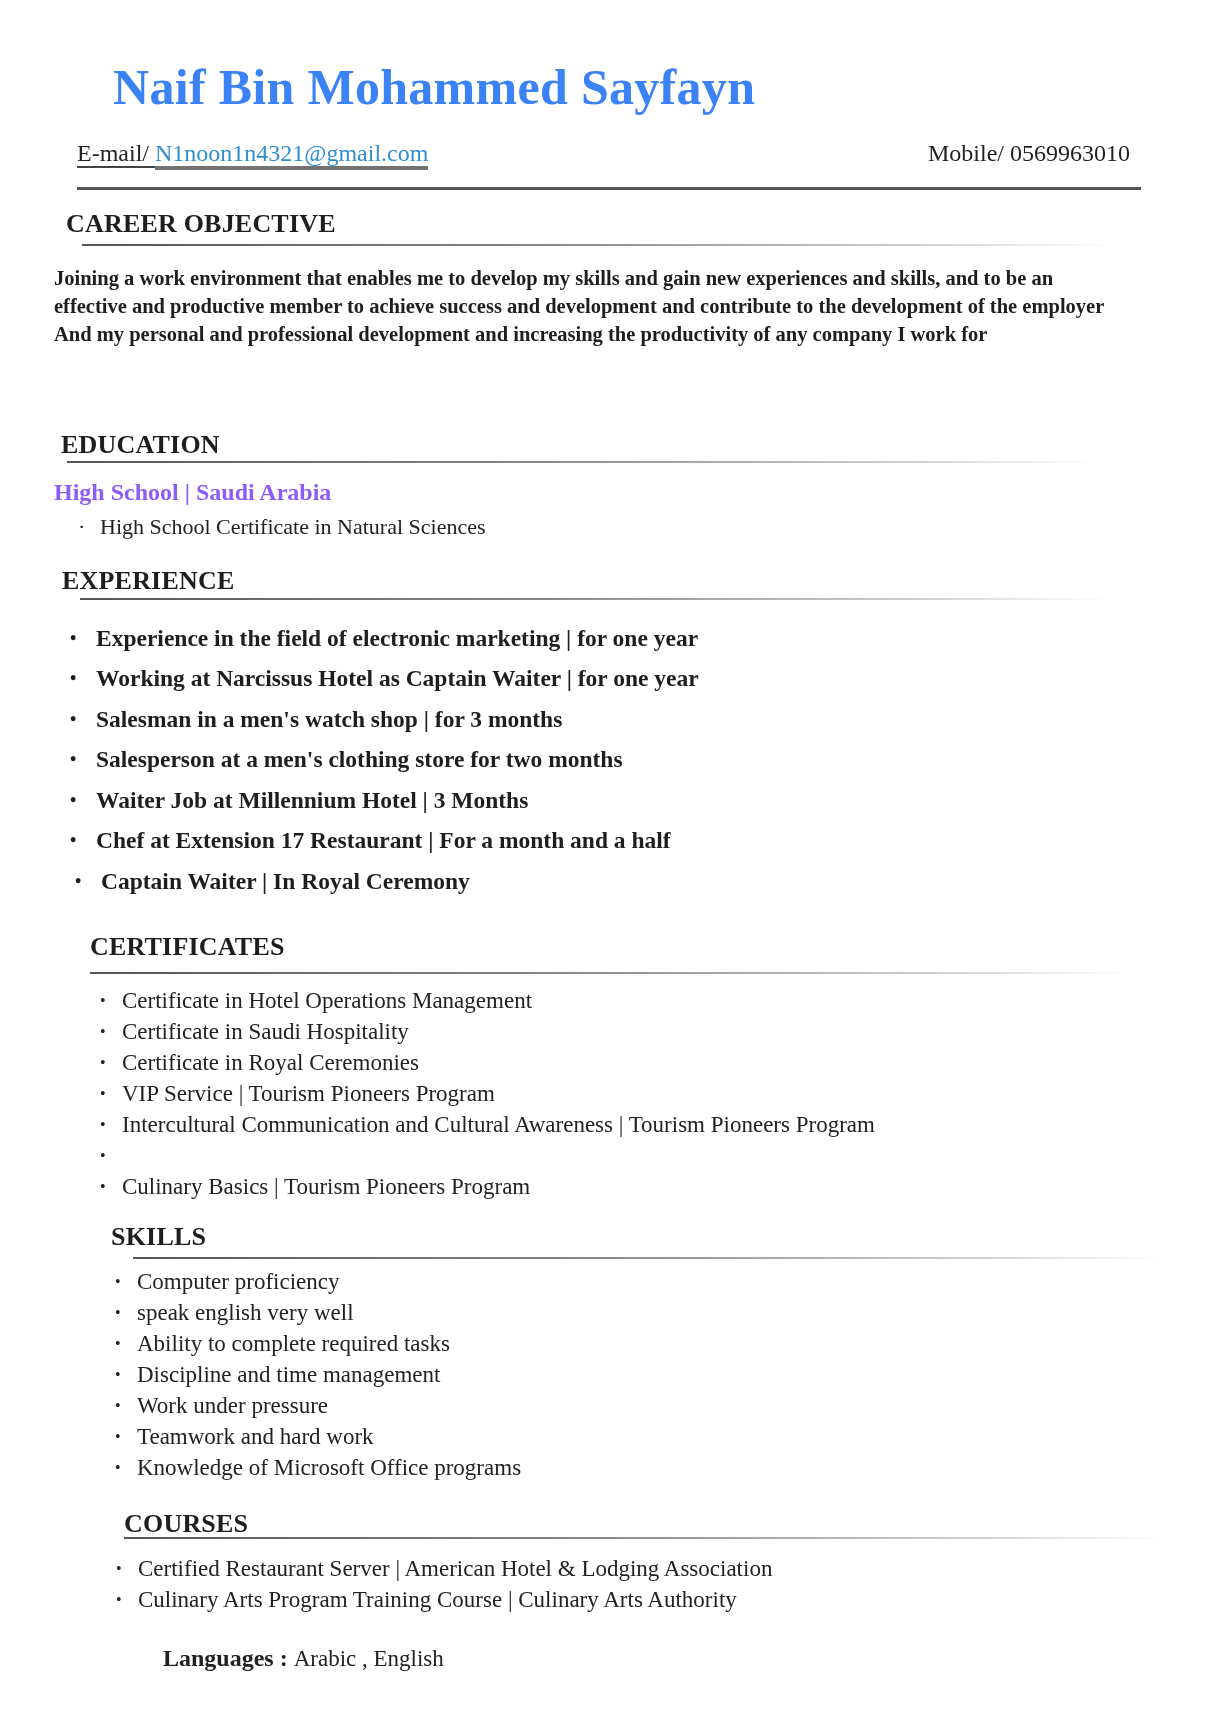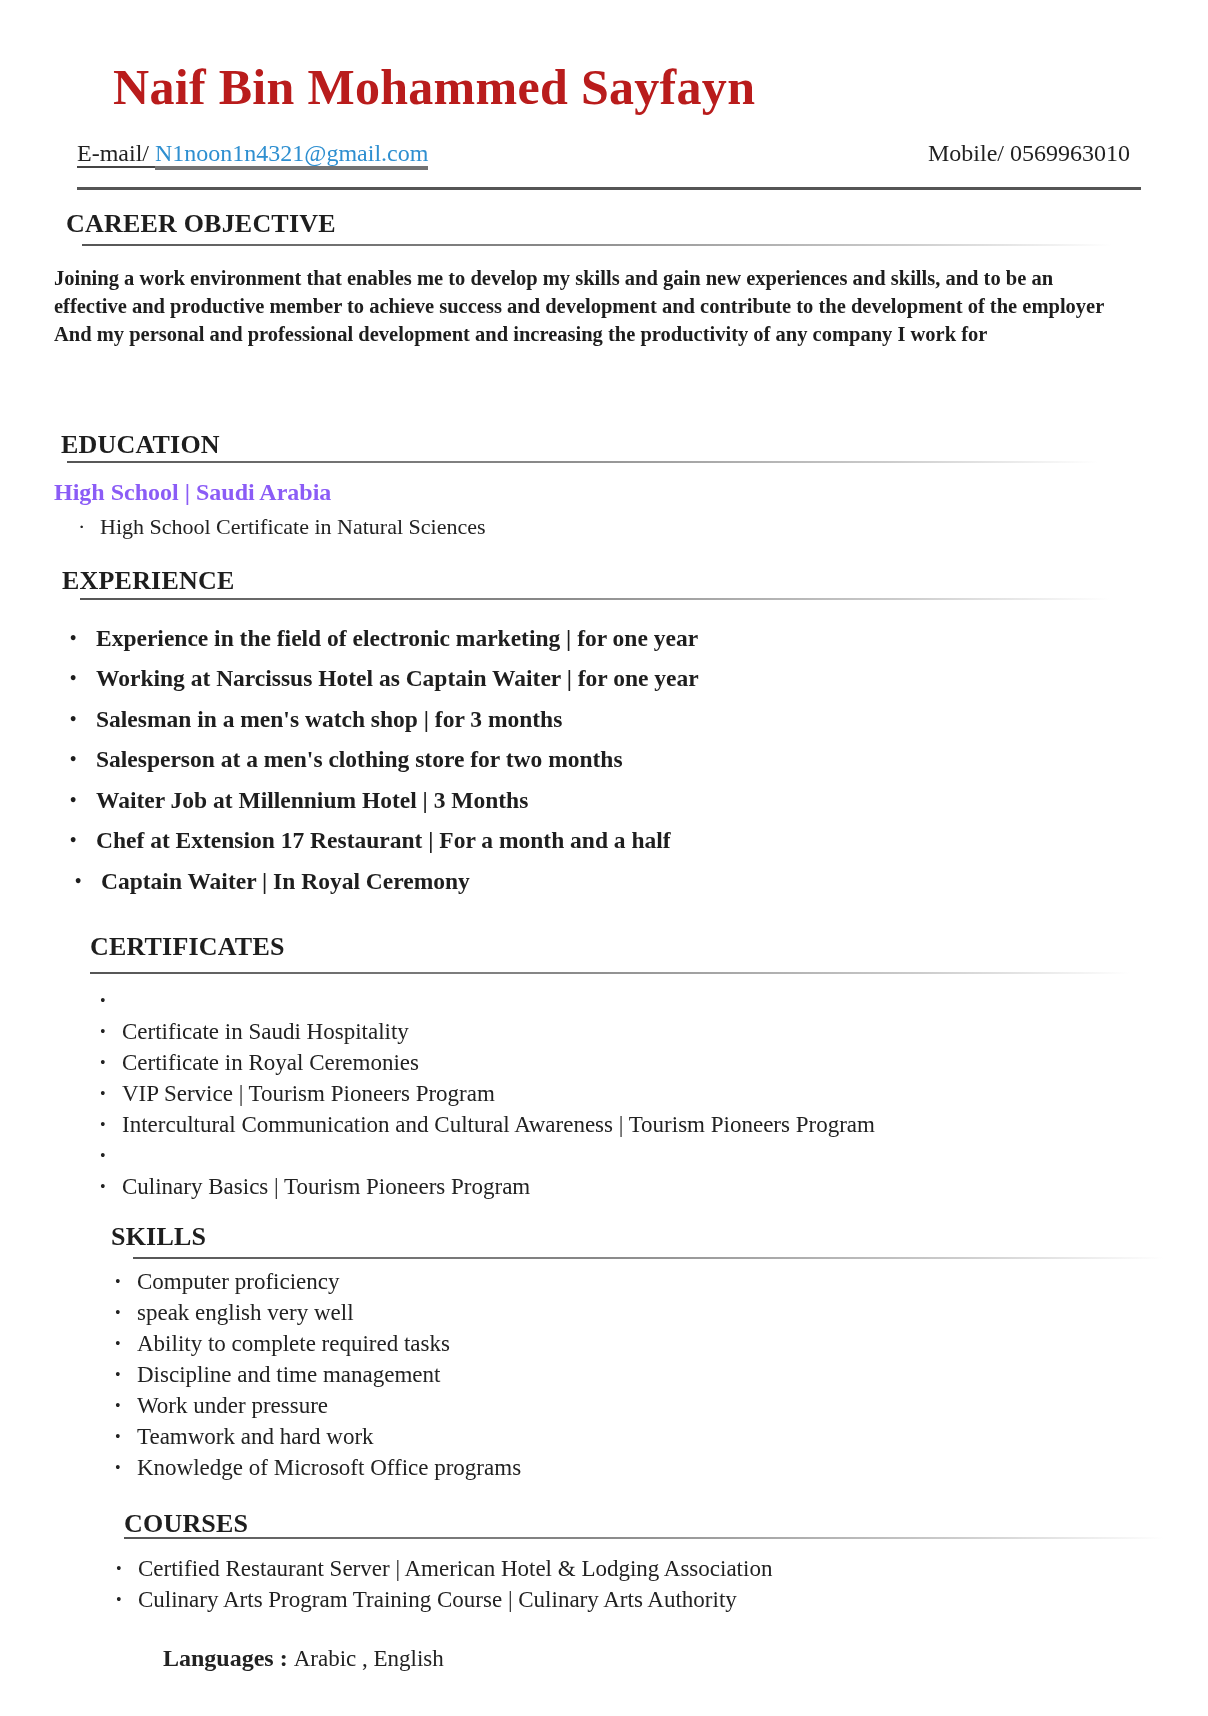--- a/index.html
+++ b/index.html
@@ -1,19 +1,19 @@
 <!DOCTYPE html>
 <html><head>
   <meta charset="utf-8">
   <style>
     html, body { margin: 0; padding: 0; background: #ffffff; }
     body { width: 1208px; height: 1716px; position: relative; overflow: hidden;
            font-family: "Liberation Serif", "DejaVu Serif", serif; color: #222; }
     .abs { position: absolute; white-space: nowrap; }
-    .name { left: 113px; top: 58px; font-size: 50px; font-weight: bold; color: #b91c1c; letter-spacing: 0.3px; }
+    .name { left: 113px; top: 58px; font-size: 50px; font-weight: bold; color: #3b82f6; letter-spacing: 0.3px; }
     .contact { left: 77px; top: 140px; font-size: 24px; color: #222; }
     .email-label { border-bottom: 2px solid #444; padding-bottom: 0px; }
     .email-link { color: #2e8fd0; border-bottom: 4px solid #737373; text-decoration: none; }
     .mobile { right: 78px; top: 140px; font-size: 24px; color: #222; }
     .header-rule { left: 77px; top: 187px; width: 1064px; height: 3px; background: #555; }
 
     .sec-title { font-size: 26px; font-weight: bold; color: #1e1e1e; letter-spacing: 0.2px; }
     .sec-rule { height: 2px; background: linear-gradient(to right, #555 0%, #888 45%, #ccc 80%, rgba(255,255,255,0) 100%); }
 
     .objective { left: 54px; top: 264px; width: 1150px; font-size: 20.5px; font-weight: bold; line-height: 28px; color: #1e1e1e; white-space: normal; }
@@ -100,20 +100,21 @@
       <span class="bullet">•</span>
       <span>Captain Waiter | In Royal Ceremony</span>
     </li>
 </ul>
 
 <div class="abs sec-title" style="left:90px; top:932px;">CERTIFICATES</div>
 <div class="abs sec-rule" style="left:90px; top:972px; width:1040px;"></div>
 <ul class="abs plain-list cert-list">
   <li>
       <span class="bullet">•</span>
+      <span>Certificate in Hotel Operations Management</span>
     </li>
   <li>
       <span class="bullet">•</span>
       <span>Certificate in Saudi Hospitality</span>
     </li>
   <li>
       <span class="bullet">•</span>
       <span>Certificate in Royal Ceremonies</span>
     </li>
   <li>

